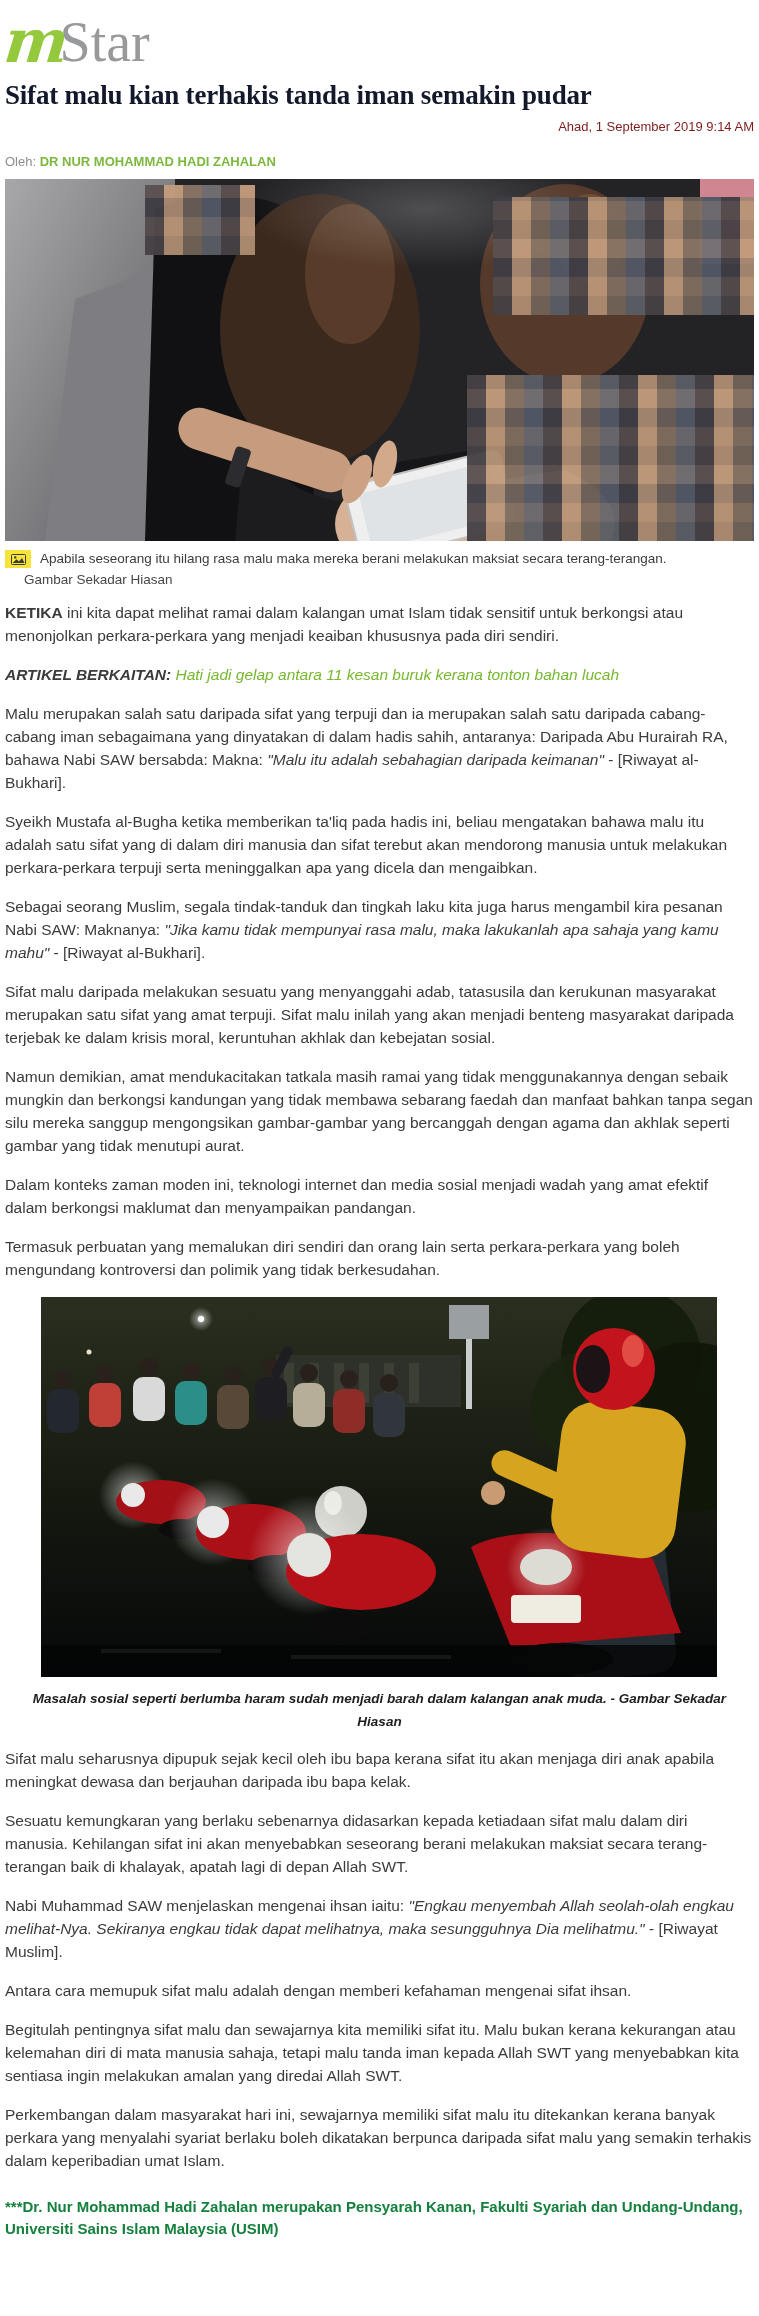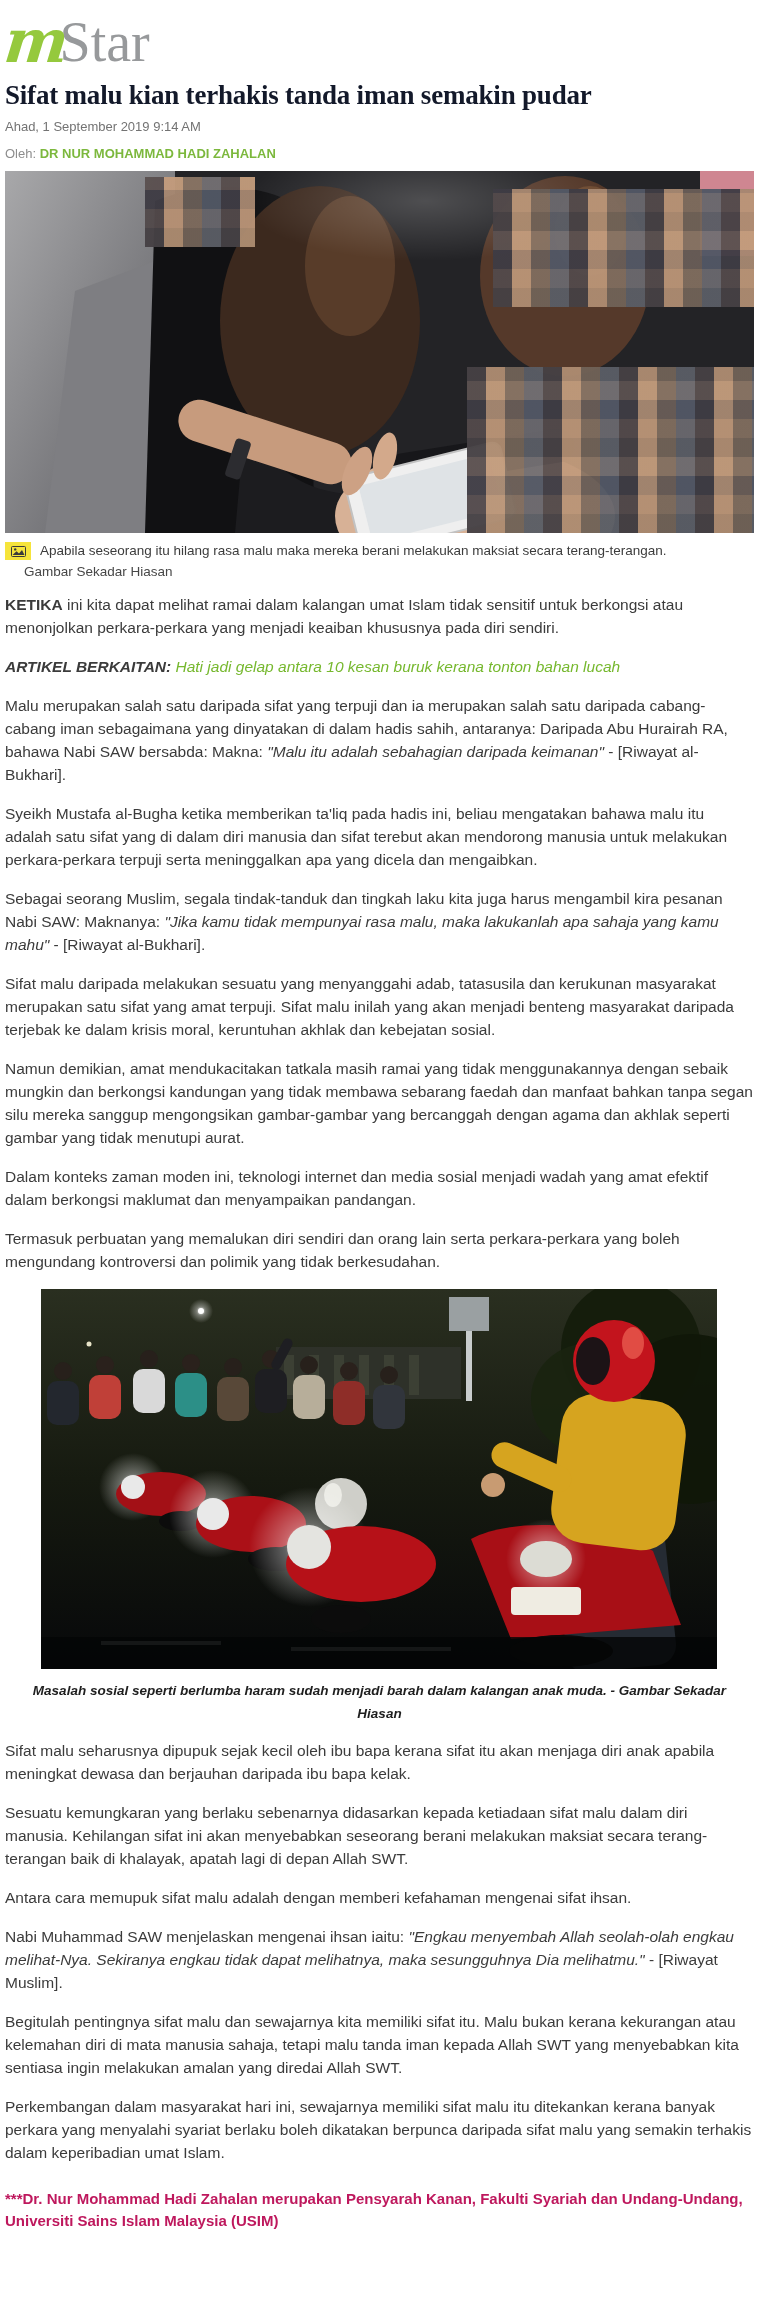--- a/index.html
+++ b/index.html
@@ -5,21 +5,21 @@
   html,body{margin:0;padding:0;background:#fff;}
   body{width:759px;font-family:"Liberation Sans",sans-serif;color:#3b3b3b;overflow-x:hidden;}
   .wrap{padding:0 5px;}
 
   
   .logo{display:flex;align-items:flex-end;margin:8px 0 0 0;height:62px;}
   .logo-m{font-family:"DejaVu Serif",serif;font-style:italic;font-weight:700;font-size:60px;line-height:58px;color:#95c93d;letter-spacing:-3px;transform:skewX(-6deg);}
   .logo-star{font-family:"Liberation Serif",serif;font-size:56px;line-height:56px;color:#97999b;margin-left:-6px;}
 
   h1{font-size:27px;line-height:31px;font-weight:700;color:#13192a;margin:10px 0 8px;max-width:625px;letter-spacing:-.2px;font-family:Liberation Serif, serif;}
-  .date{font-size:13px;color:#737373;margin:0 0 12px;}
+  .date{font-size:13px;color:#7f1d1d;margin:0 0 20px;text-align:right;}
   .byline{font-size:13px;color:#8d8d8d;margin:0 0 10px;}
   .author{color:#7cb83d;font-weight:700;text-decoration:none;}
 
   
   figure{margin:0;}
   .lead-fig{margin:0 0 12px;}
   .lead-img{position:relative;width:749px;height:362px;overflow:hidden;background:#232326;}
   .lead-img svg{display:block;width:100%;height:100%;}
   .mosaic{position:absolute;opacity:.96;
     background:
@@ -38,21 +38,21 @@
   .ri{font-style:italic;}
   .rg{color:#76b82e;}
   a.rg{text-decoration:none;}
 
   
   .inline-fig{margin:2px 0 14px;}
   .inline-img{position:relative;width:676px;height:380px;margin-left:36px;overflow:hidden;background:#0a0c08;}
   .inline-img svg{display:block;width:100%;height:100%;}
   .inline-cap{font-size:13.5px;font-weight:700;font-style:italic;color:#1f1f1f;line-height:23px;max-width:700px;margin:10px auto 0;text-align:center;}
 
-  .footnote{color:#be185d;font-weight:700;font-size:15px;line-height:22px;margin:24px 0 10px;}
+  .footnote{color:#15803d;font-weight:700;font-size:15px;line-height:22px;margin:24px 0 10px;}
 </style>
 </head>
 <body>
 
 <div class="wrap">
 
   <div class="logo">
     <span class="logo-m">m</span>
     <span class="logo-star">Star</span>
   </div>
@@ -110,21 +110,21 @@
             <path d="M1.5 9 L5.5 5.2 L8 7.4 L11 4 L13.5 9 Z" fill="#3a3a3a"></path>
           </svg>
       </span>
       <span>Apabila seseorang itu hilang rasa malu maka mereka berani melakukan maksiat secara terang-terangan.</span>
     </figcaption>
     <div class="credit">Gambar Sekadar Hiasan</div>
   </figure>
 
   <div id="paras-top">
       <p class="para"><span class="rb">KETIKA</span><span class=""> ini kita dapat melihat ramai dalam kalangan umat Islam tidak sensitif untuk berkongsi atau menonjolkan perkara-perkara yang menjadi keaiban khususnya pada diri sendiri.</span></p>
-      <p class="para"><span class="rb ri">ARTIKEL BERKAITAN: </span><a href="#" class="rg ri">Hati jadi gelap antara 10 kesan buruk kerana tonton bahan lucah</a></p>
+      <p class="para"><span class="rb ri">ARTIKEL BERKAITAN: </span><a href="#" class="rg ri">Hati jadi gelap antara 11 kesan buruk kerana tonton bahan lucah</a></p>
       <p class="para"><span class="">Malu merupakan salah satu daripada sifat yang terpuji dan ia merupakan salah satu daripada cabang-cabang iman sebagaimana yang dinyatakan di dalam hadis sahih, antaranya: Daripada Abu Hurairah RA, bahawa Nabi SAW bersabda: Makna: </span><span class="ri">"Malu itu adalah sebahagian daripada keimanan"</span><span class=""> - [Riwayat al-Bukhari].</span></p>
       <p class="para"><span class="">Syeikh Mustafa al-Bugha ketika memberikan ta'liq pada hadis ini, beliau mengatakan bahawa malu itu adalah satu sifat yang di dalam diri manusia dan sifat terebut akan mendorong manusia untuk melakukan perkara-perkara terpuji serta meninggalkan apa yang dicela dan mengaibkan.</span></p>
       <p class="para"><span class="">Sebagai seorang Muslim, segala tindak-tanduk dan tingkah laku kita juga harus mengambil kira pesanan Nabi SAW: Maknanya: </span><span class="ri">"Jika kamu tidak mempunyai rasa malu, maka lakukanlah apa sahaja yang kamu mahu"</span><span class=""> - [Riwayat al-Bukhari].</span></p>
       <p class="para"><span class="">Sifat malu daripada melakukan sesuatu yang menyanggahi adab, tatasusila dan kerukunan masyarakat merupakan satu sifat yang amat terpuji. Sifat malu inilah yang akan menjadi benteng masyarakat daripada terjebak ke dalam krisis moral, keruntuhan akhlak dan kebejatan sosial.</span></p>
       <p class="para"><span class="">Namun demikian, amat mendukacitakan tatkala masih ramai yang tidak menggunakannya dengan sebaik mungkin dan berkongsi kandungan yang tidak membawa sebarang faedah dan manfaat bahkan tanpa segan silu mereka sanggup mengongsikan gambar-gambar yang bercanggah dengan agama dan akhlak seperti gambar yang tidak menutupi aurat.</span></p>
       <p class="para"><span class="">Dalam konteks zaman moden ini, teknologi internet dan media sosial menjadi wadah yang amat efektif dalam berkongsi maklumat dan menyampaikan pandangan.</span></p>
       <p class="para"><span class="">Termasuk perbuatan yang memalukan diri sendiri dan orang lain serta perkara-perkara yang boleh mengundang kontroversi dan polimik yang tidak berkesudahan.</span></p>
     </div>
 
   <figure class="inline-fig">
@@ -212,21 +212,21 @@
         <rect x="60" y="352" width="120" height="4" fill="#ffffff" opacity=".07"></rect>
         <rect x="250" y="358" width="160" height="4" fill="#ffffff" opacity=".07"></rect>
       </svg>
     </div>
     <figcaption class="inline-cap">Masalah sosial seperti berlumba haram sudah menjadi barah dalam kalangan anak muda. - Gambar Sekadar Hiasan</figcaption>
   </figure>
 
   <div id="paras-bottom">
       <p class="para"><span class="">Sifat malu seharusnya dipupuk sejak kecil oleh ibu bapa kerana sifat itu akan menjaga diri anak apabila meningkat dewasa dan berjauhan daripada ibu bapa kelak.</span></p>
       <p class="para"><span class="">Sesuatu kemungkaran yang berlaku sebenarnya didasarkan kepada ketiadaan sifat malu dalam diri manusia. Kehilangan sifat ini akan menyebabkan seseorang berani melakukan maksiat secara terang-terangan baik di khalayak, apatah lagi di depan Allah SWT.</span></p>
+      <p class="para"><span class="">Nabi Muhammad SAW menjelaskan mengenai ihsan iaitu: </span><span class="ri">"Engkau menyembah Allah seolah-olah engkau melihat-Nya. Sekiranya engkau tidak dapat melihatnya, maka sesungguhnya Dia melihatmu."</span><span class=""> - [Riwayat Muslim].</span></p>
       <p class="para"><span class="">Antara cara memupuk sifat malu adalah dengan memberi kefahaman mengenai sifat ihsan.</span></p>
-      <p class="para"><span class="">Nabi Muhammad SAW menjelaskan mengenai ihsan iaitu: </span><span class="ri">"Engkau menyembah Allah seolah-olah engkau melihat-Nya. Sekiranya engkau tidak dapat melihatnya, maka sesungguhnya Dia melihatmu."</span><span class=""> - [Riwayat Muslim].</span></p>
       <p class="para"><span class="">Begitulah pentingnya sifat malu dan sewajarnya kita memiliki sifat itu. Malu bukan kerana kekurangan atau kelemahan diri di mata manusia sahaja, tetapi malu tanda iman kepada Allah SWT yang menyebabkan kita sentiasa ingin melakukan amalan yang diredai Allah SWT.</span></p>
       <p class="para"><span class="">Perkembangan dalam masyarakat hari ini, sewajarnya memiliki sifat malu itu ditekankan kerana banyak perkara yang menyalahi syariat berlaku boleh dikatakan berpunca daripada sifat malu yang semakin terhakis dalam keperibadian umat Islam.</span></p>
     </div>
 
   <div class="footnote">***Dr. Nur Mohammad Hadi Zahalan merupakan Pensyarah Kanan, Fakulti Syariah dan Undang-Undang, Universiti Sains Islam Malaysia (USIM)</div>
 
 </div>
 
 </body></html>

